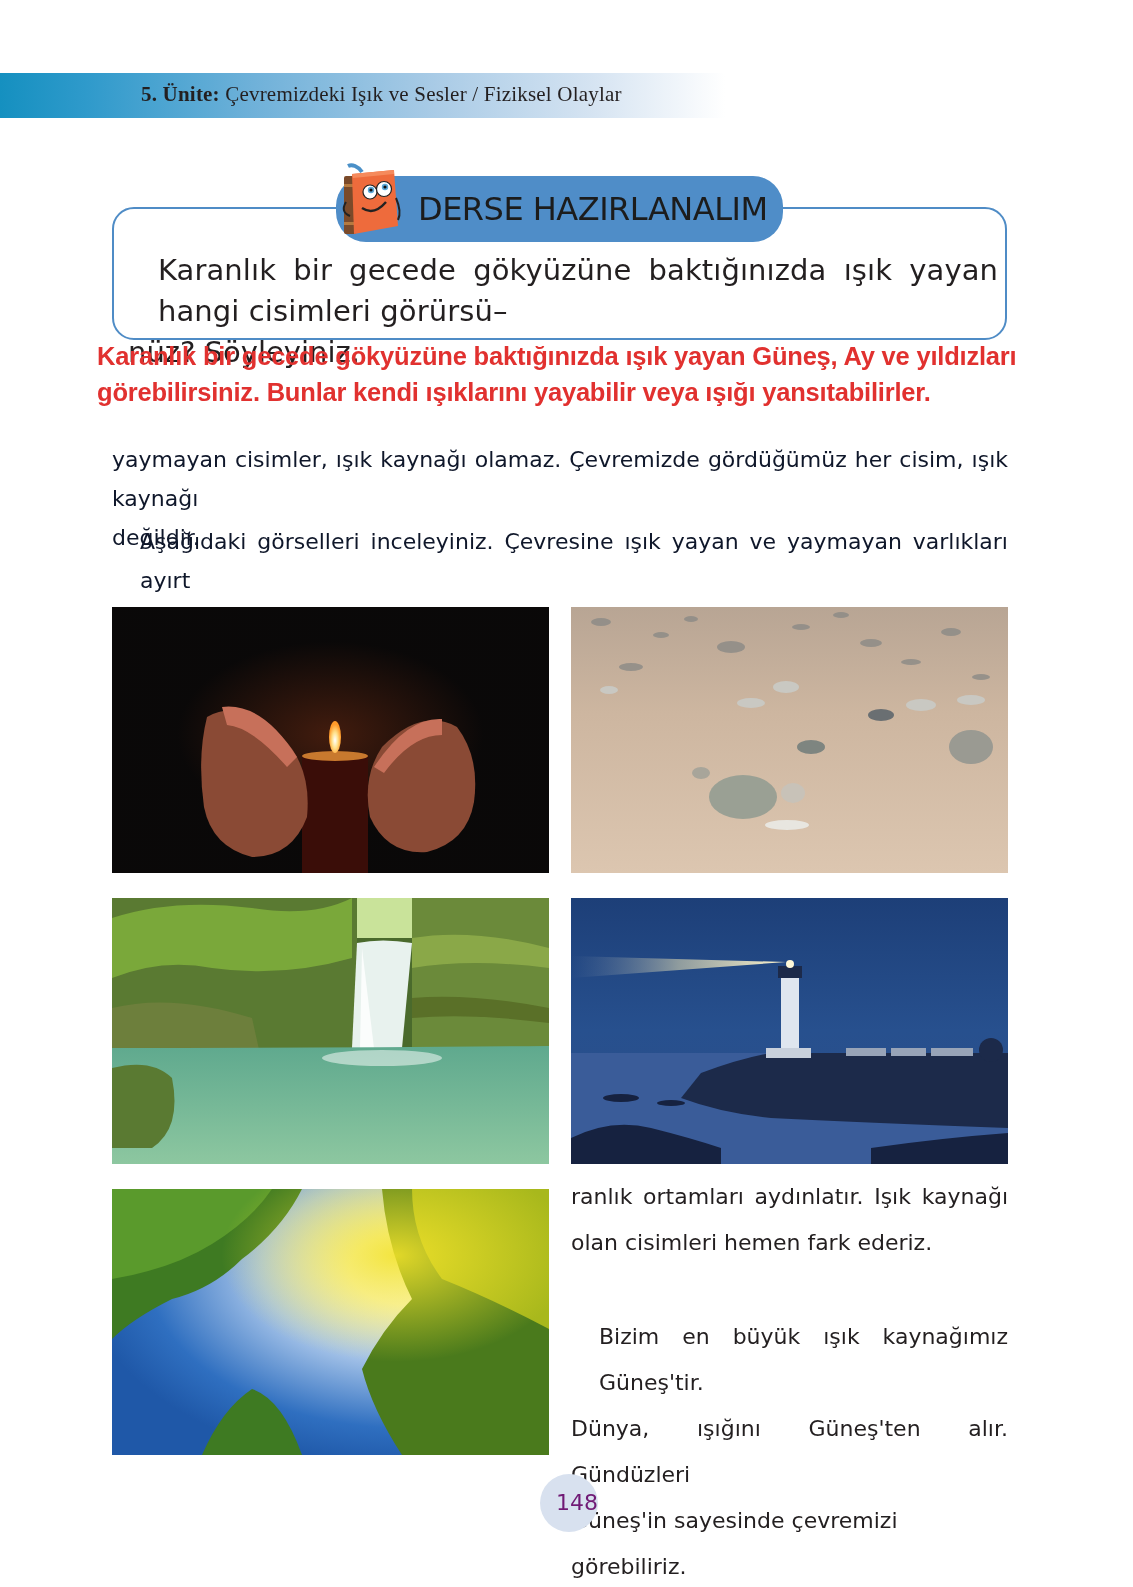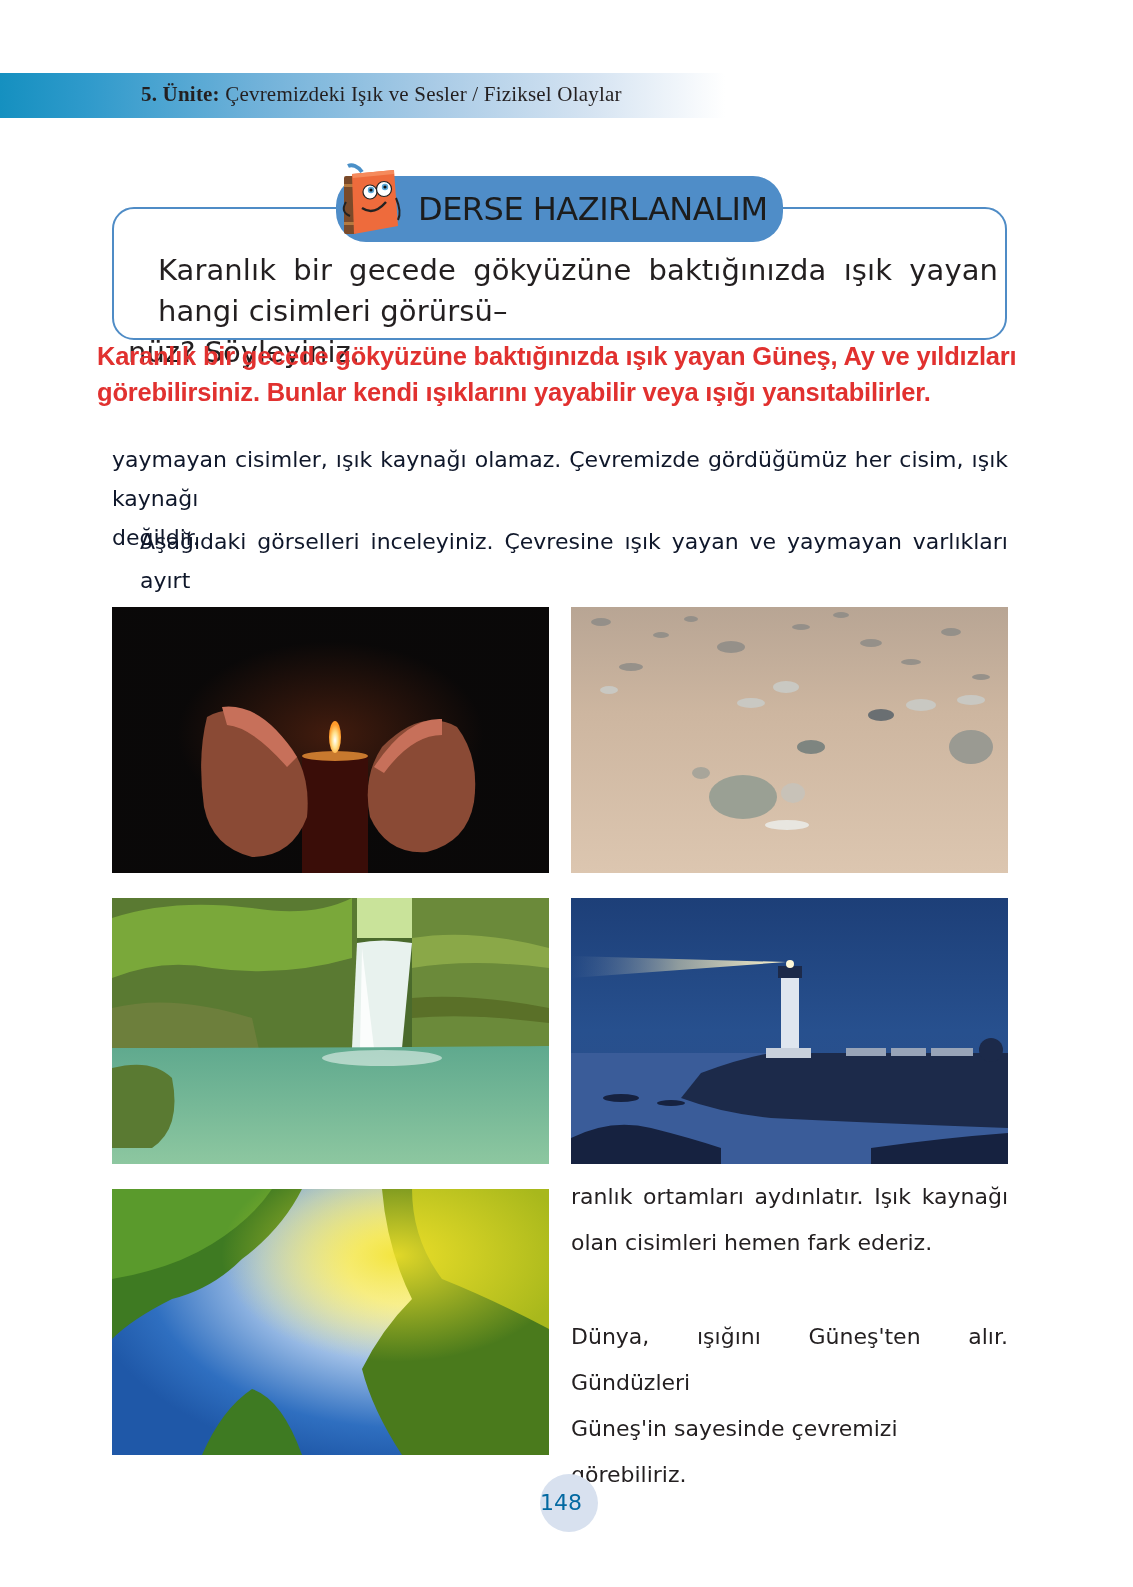--- a/index.html
+++ b/index.html
@@ -62,21 +62,21 @@
     position: absolute; left: 571px; width: 437px; font-size: 22px; line-height: 46px; color: #231f20;
   }
   .side1 { top: 1174px; }
   .side2 { top: 1314px; }
 
   .page-number-circle {
     position: absolute; left: 540px; top: 1474px; width: 58px; height: 58px; border-radius: 50%;
     background: #d8e1ef;
   }
   .page-number {
-    position: absolute; left: 540px; top: 1490px; width: 58px; text-align: left; font-size: 22px; color: #0369a1;
+    position: absolute; left: 540px; top: 1490px; width: 58px; text-align: right; font-size: 22px; color: #701a75;
   }
 </style>
 </head>
 <body>
 
 <div class="unit-banner"></div>
 <div class="unit-banner-text">
   <span class="bold">5. Ünite:</span>
   <span>Çevremizdeki Işık ve Sesler / Fiziksel Olaylar</span>
 </div>
@@ -264,18 +264,19 @@
     <rect width="437" height="266" fill="url(#yel)"></rect>
     <path d="M90 266 Q 110 220, 140 200 Q 170 210, 190 266 Z" fill="#3e7a22"></path>
   </svg>
 </div>
 
 <div class="side-text side1">
   <span class="just">ranlık ortamları aydınlatır. Işık kaynağı</span>
   <span>olan cisimleri hemen fark ederiz.</span>
 </div>
 <div class="side-text side2">
+  <span class="just indent">Bizim en büyük ışık kaynağımız Güneş'tir.</span>
   <span class="just">Dünya, ışığını Güneş'ten alır. Gündüzleri</span>
   <span>Güneş'in sayesinde çevremizi görebiliriz.</span>
 </div>
 
 <div class="page-number-circle"></div>
 <div class="page-number">148</div>
 
 </body></html>

